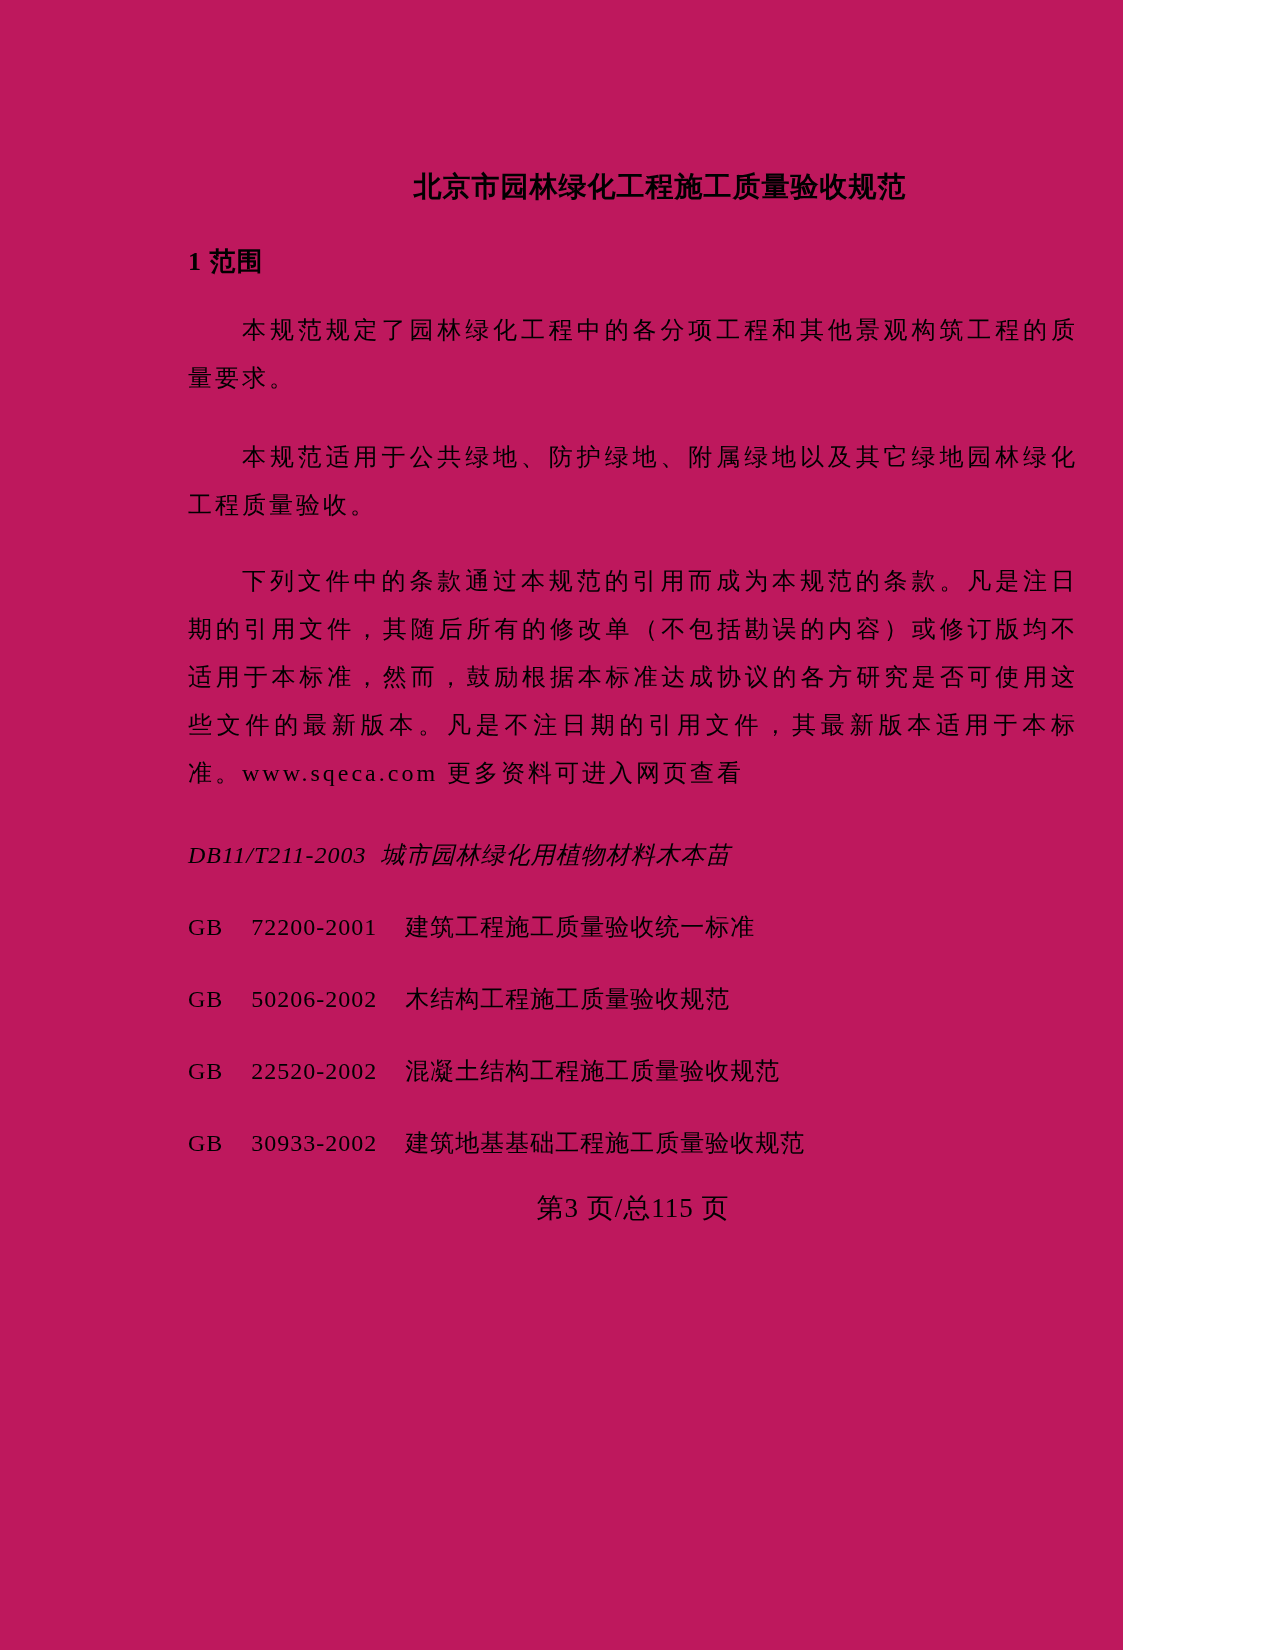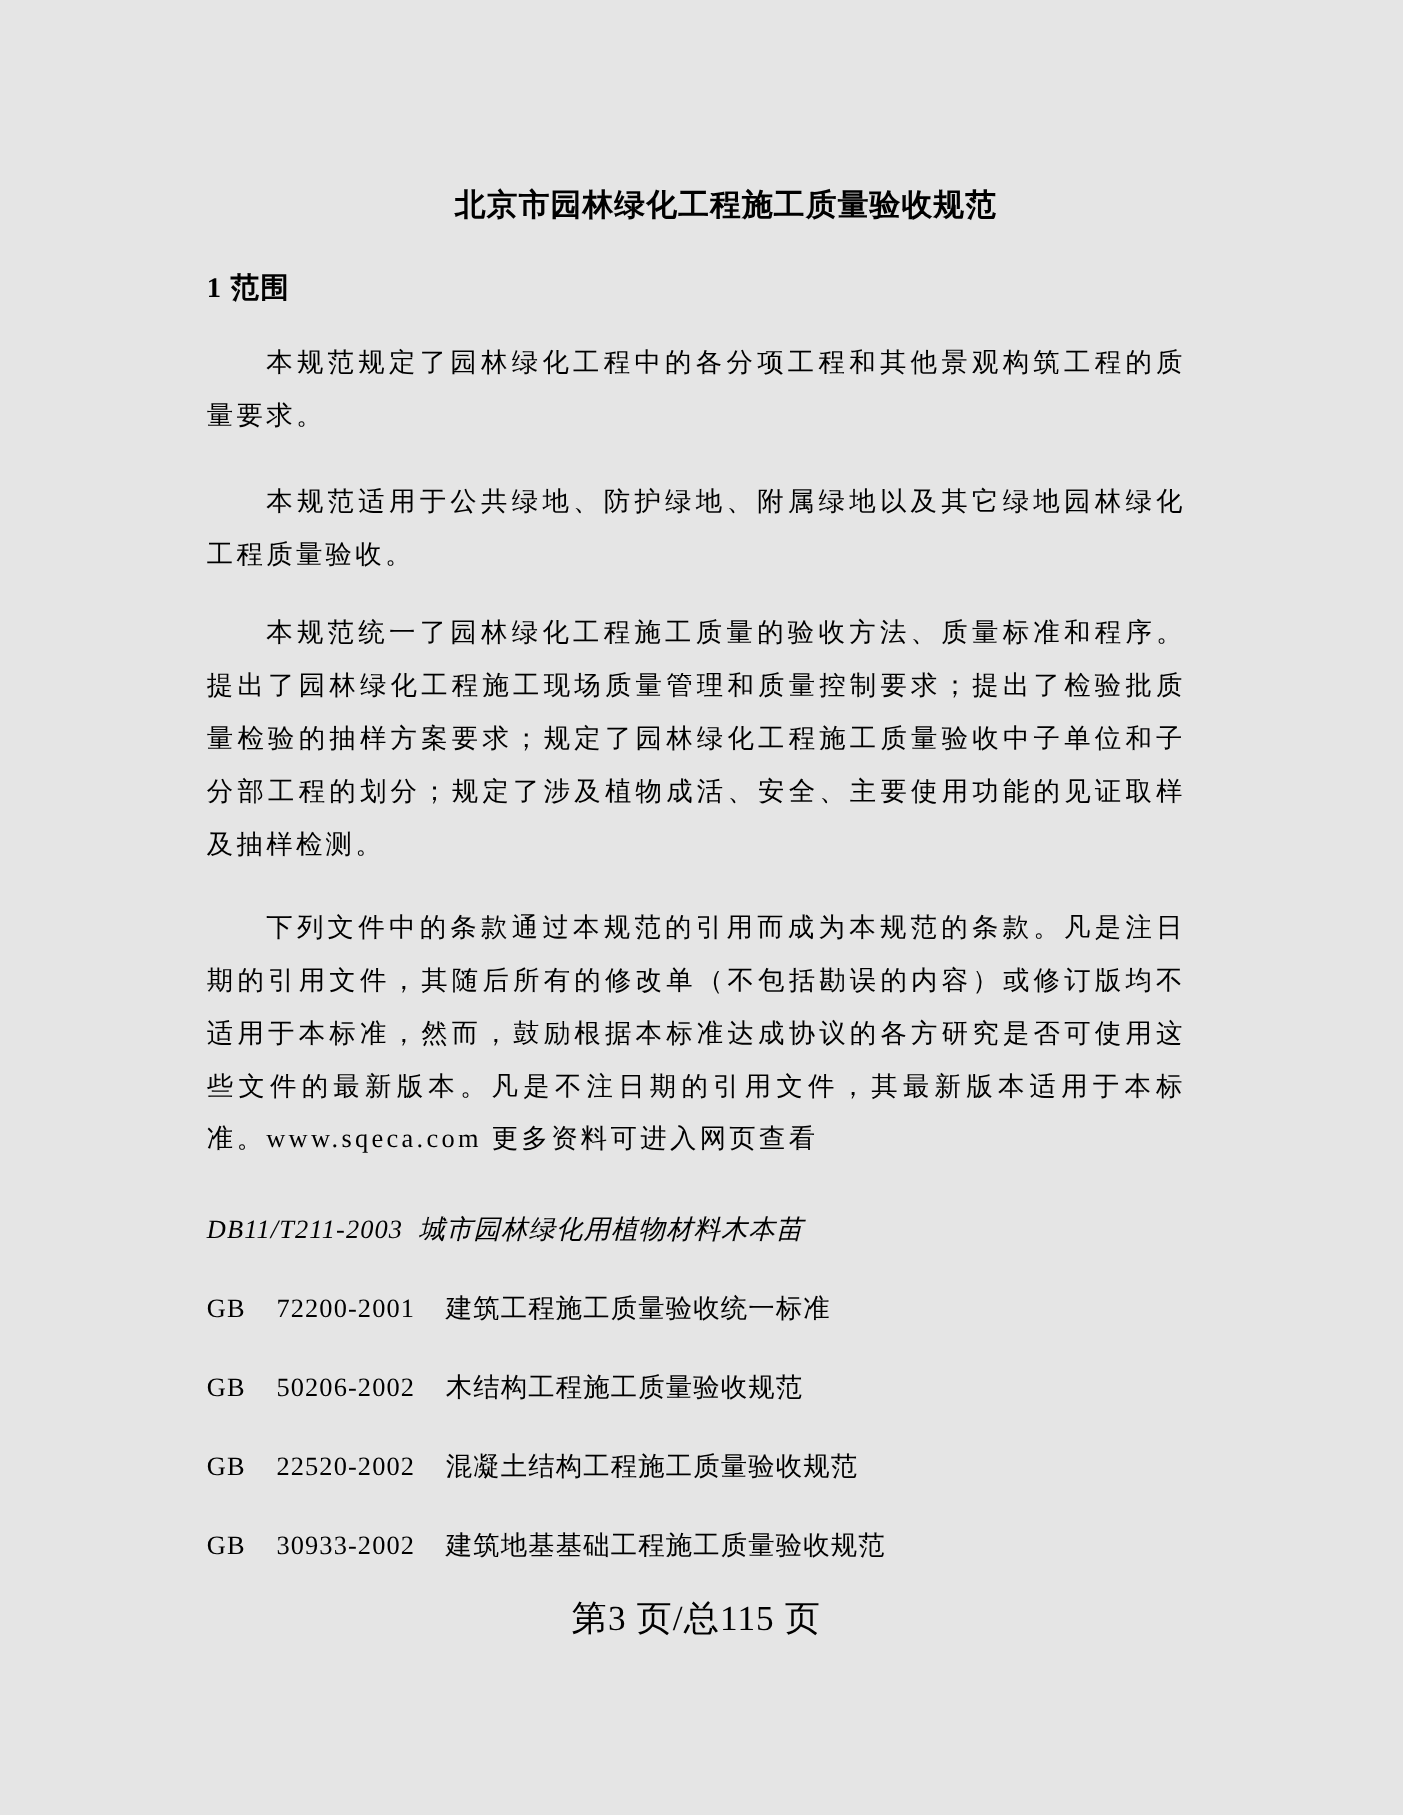--- a/index.html
+++ b/index.html
@@ -2,23 +2,23 @@
 <html><head>
 <meta charset="utf-8">
 <style>
   html, body {
     margin: 0;
     padding: 0;
     background: #ffffff;
   }
   .page {
     position: relative;
-    width: 1275px;
+    width: 1123px;
     height: 1650px;
-    background: #e5e5e5;
+    background: #be185d;
     color: #000000;
     font-family: "Liberation Serif", "DejaVu Serif", serif;
     overflow: hidden;
   }
   .content {
     position: absolute;
     left: 188px;
     top: 0;
     width: 890px;
   }
@@ -52,41 +52,40 @@
   .ref-line {
     margin: 24px 0 0 0;
     font-size: 24px;
     line-height: 48px;
     letter-spacing: 1px;
     white-space: pre-wrap;
   }
   .ref-line.mt34 { margin-top: 34px; font-style: italic; }
   .page-footer {
     margin: 19px 0 0 0;
-    font-size: 32px;
+    font-size: 27px;
     line-height: 44px;
     text-align: center;
     letter-spacing: 1px;
   }
 </style>
 </head>
 <body>
 
 <div class="page">
   <div class="content">
 
     <h1 class="doc-title">北京市园林绿化工程施工质量验收规范</h1>
 
     <h2 class="sec-heading">1 范围</h2>
 
     <p class="para">本规范规定了园林绿化工程中的各分项工程和其他景观构筑工程的质量要求。</p>
 
     <p class="para mt31">本规范适用于公共绿地、防护绿地、附属绿地以及其它绿地园林绿化工程质量验收。</p>
 
-    <p class="para">本规范统一了园林绿化工程施工质量的验收方法、质量标准和程序。提出了园林绿化工程施工现场质量管理和质量控制要求；提出了检验批质量检验的抽样方案要求；规定了园林绿化工程施工质量验收中子单位和子分部工程的划分；规定了涉及植物成活、安全、主要使用功能的见证取样及抽样检测。</p>
 
 
     <p class="para mt28">下列文件中的条款通过本规范的引用而成为本规范的条款。凡是注日期的引用文件，其随后所有的修改单（不包括勘误的内容）或修订版均不适用于本标准，然而，鼓励根据本标准达成协议的各方研究是否可使用这些文件的最新版本。凡是不注日期的引用文件，其最新版本适用于本标准。www.sqeca.com 更多资料可进入网页查看</p>
 
     <p class="ref-line mt34">DB11/T211-2003  城市园林绿化用植物材料木本苗</p>
 
     <p class="ref-line">GB    72200-2001    建筑工程施工质量验收统一标准</p>
 
     <p class="ref-line">GB    50206-2002    木结构工程施工质量验收规范</p>
 

